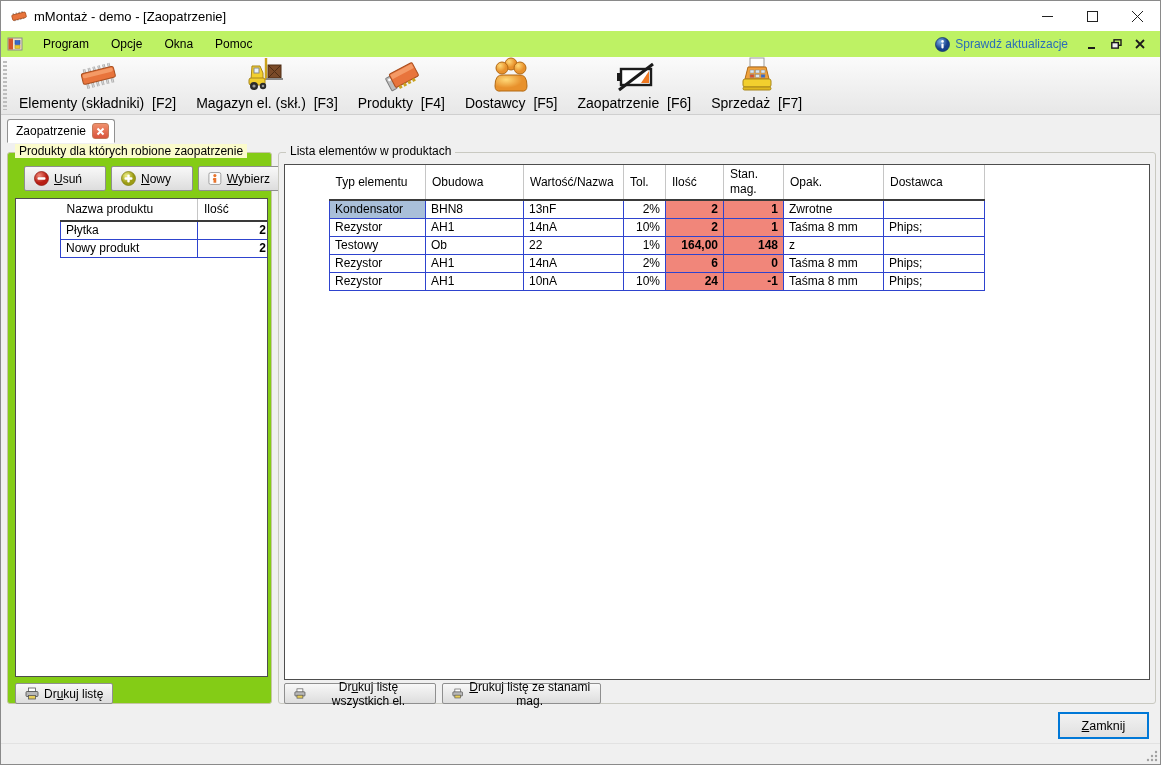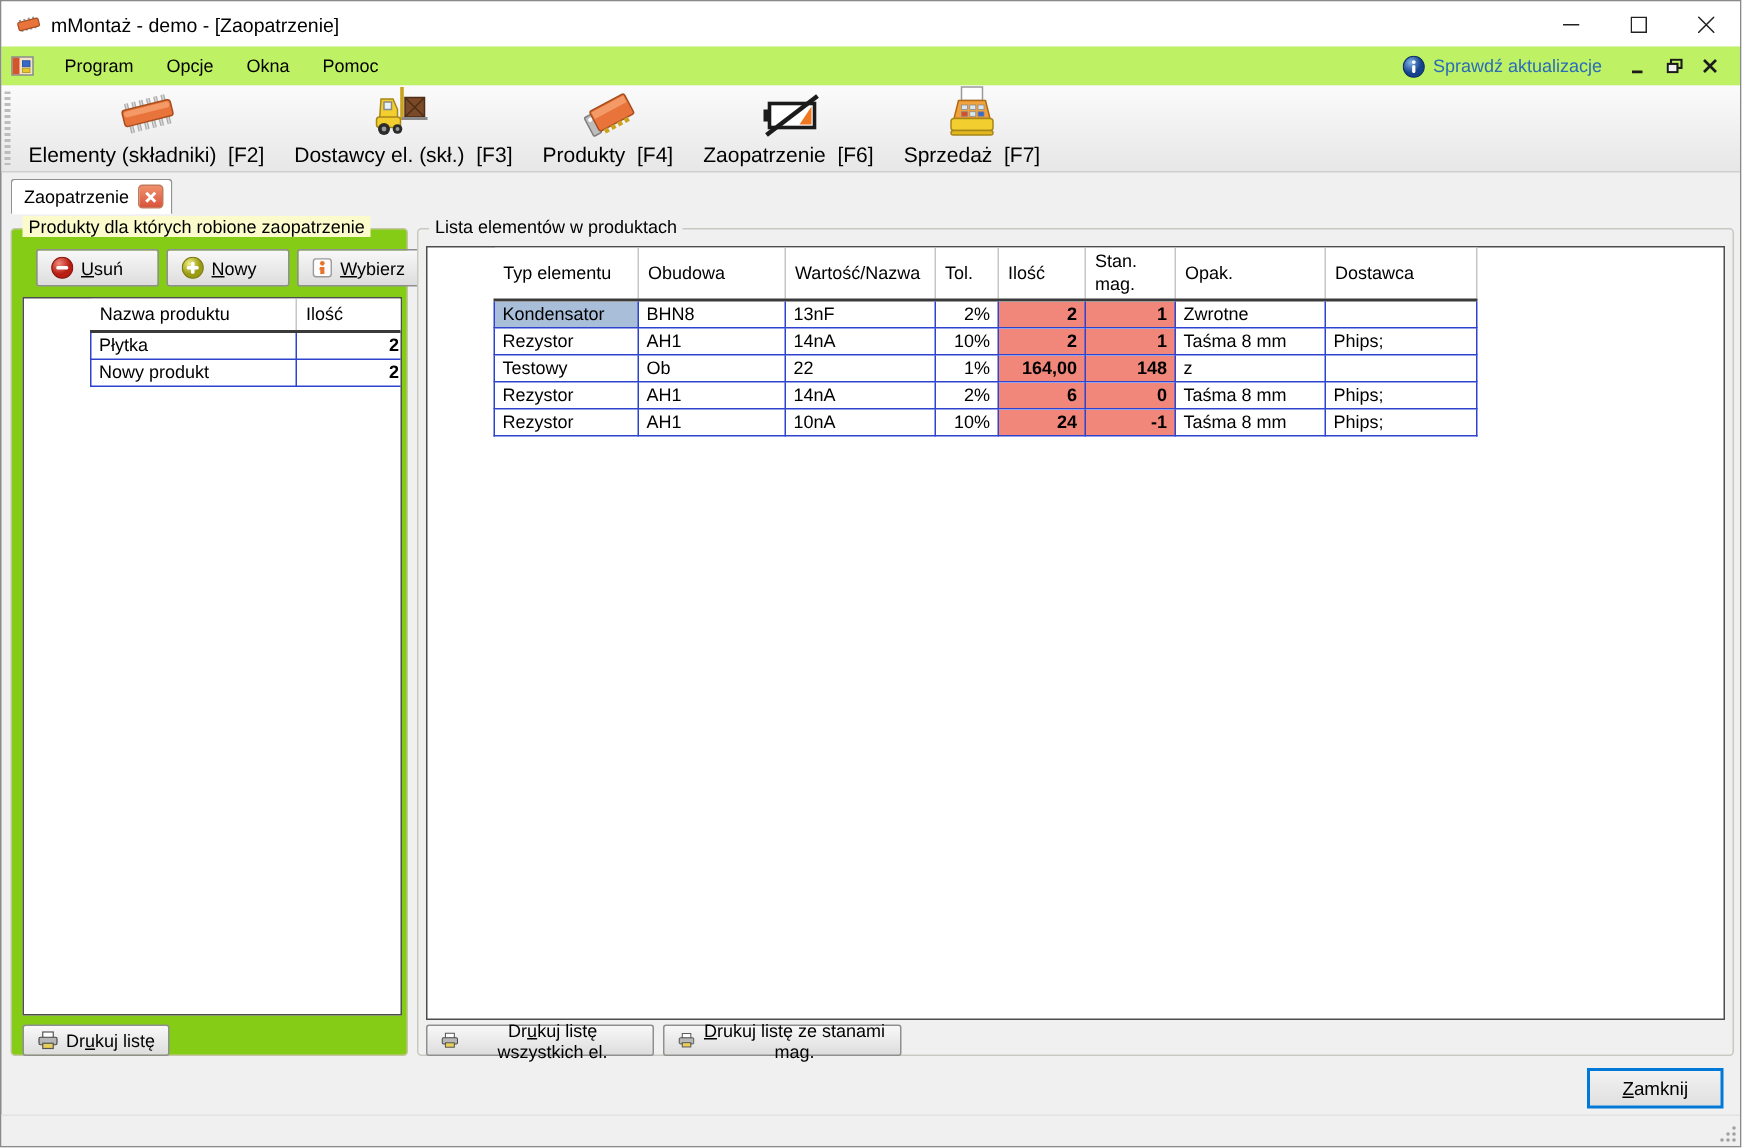--- a/index.html
+++ b/index.html
@@ -207,21 +207,21 @@
         <line x1="20" y1="23" x2="37" y2="23" stroke="#8a8a8a" stroke-width="2"></line>
         <path d="M6 10 L14 10 L17 17 L17 24 L5 24 Z" fill="#f2cf2e" stroke="#a8861a"></path>
         <rect x="8" y="12" width="5" height="5" fill="#e9f2f7" stroke="#8a8a8a"></rect>
         <rect x="3" y="22" width="16" height="7" rx="2" fill="#f2cf2e" stroke="#a8861a"></rect>
         <circle cx="8" cy="30" r="4" fill="#2b2b2b"></circle>
             <circle cx="8" cy="30" r="1.6" fill="#9a9a9a"></circle>
         <circle cx="17" cy="30" r="3.2" fill="#2b2b2b"></circle>
             <circle cx="17" cy="30" r="1.3" fill="#9a9a9a"></circle>
       </svg>
         </span>
-      <span class="tb-label">Dostawcy el. (skł.)  [F3]</span>
+      <span class="tb-label">Magazyn el. (skł.)  [F3]</span>
     </div>
 
     <div class="tb-item">
       <span class="tb-ico">
           <svg width="42" height="36" viewBox="0 0 42 36">
         <g transform="rotate(-28 21 18)">
           <rect x="6" y="13" width="6" height="14" rx="1" fill="#bdbdbd" stroke="#7e7e7e"></rect>
           <rect x="11" y="11" width="26" height="15" rx="1.5" fill="#e8743c" stroke="#a84e1e"></rect>
           <rect x="12" y="12" width="24" height="5" fill="#f49a66"></rect>
           <g fill="#caa21e">
@@ -230,20 +230,37 @@
                 <rect x="24" y="26" width="3" height="3"></rect>
                 <rect x="29" y="26" width="3" height="3"></rect>
               </g>
           <circle cx="9" cy="16" r="1.4" fill="#fff"></circle>
         </g>
       </svg>
         </span>
       <span class="tb-label">Produkty  [F4]</span>
     </div>
 
+    <div class="tb-item">
+      <span class="tb-ico">
+          <svg width="40" height="38" viewBox="0 0 40 38">
+        <defs>
+              <radialGradient id="pp" cx="35%" cy="30%">
+                <stop offset="0%" stop-color="#ffd978"></stop>
+                <stop offset="100%" stop-color="#e8912c"></stop>
+              </radialGradient>
+            </defs>
+        <circle cx="20" cy="8" r="6" fill="url(#pp)" stroke="#b36a14"></circle>
+        <circle cx="11" cy="12" r="6" fill="url(#pp)" stroke="#b36a14"></circle>
+        <circle cx="29" cy="12" r="6" fill="url(#pp)" stroke="#b36a14"></circle>
+        <path d="M4 30 Q4 18 12 19 L28 19 Q36 18 36 30 Q36 36 30 35 L10 35 Q4 36 4 30 Z" fill="url(#pp)" stroke="#b36a14"></path>
+      </svg>
+        </span>
+      <span class="tb-label">Dostawcy  [F5]</span>
+    </div>
 
     <div class="tb-item">
       <span class="tb-ico">
           <svg width="46" height="34" viewBox="0 0 46 34">
         <rect x="6" y="13" width="4" height="8" fill="#1b1b1b"></rect>
         <rect x="10" y="9" width="30" height="16" fill="#fff" stroke="#1b1b1b" stroke-width="2.4"></rect>
         <polygon points="38,23 38,11 30,23" fill="#f07820"></polygon>
         <line x1="8" y1="30" x2="42" y2="4" stroke="#1b1b1b" stroke-width="3"></line>
       </svg>
         </span>

